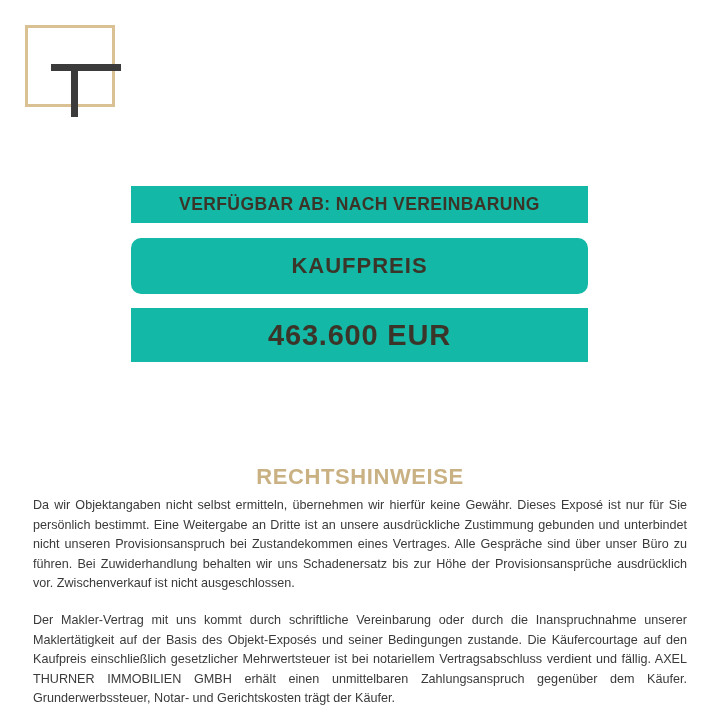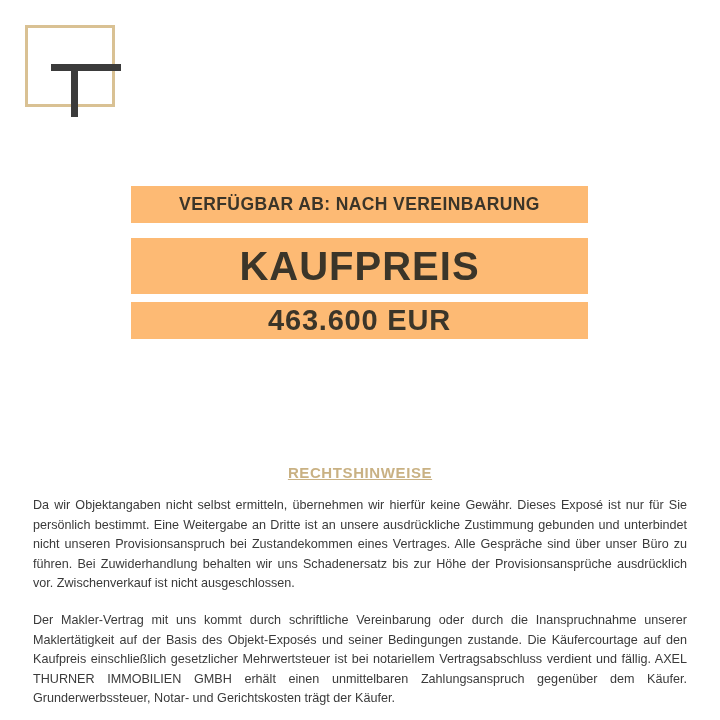--- a/index.html
+++ b/index.html
@@ -52,64 +52,64 @@
   }
 
   
   .bars {
     position: absolute;
     left: 131px;
     top: 186px;
     width: 457px;
   }
   .bar {
-    background: #fdba74;
+    background: #14b8a6;
     color: #3b3529;
     text-align: center;
     font-weight: bold;
     box-sizing: border-box;
     display: flex;
     align-items: center;
     justify-content: center;
     letter-spacing: 0.4px;
   }
   .bar-availability {
     height: 37px;
     font-size: 17.5px;
     margin-bottom: 15px;
   }
   .bar-price-label {
     height: 56px;
-    font-size: 40px;
+    font-size: 22px;
     letter-spacing: 1px;
-    margin-bottom: 8px;
+    margin-bottom: 14px;
+    border-radius: 10px;
   }
   .bar-price-value {
-    height: 37px;
+    height: 54px;
     font-size: 29px;
     letter-spacing: 0.8px;
     margin-bottom: 14px;
   }
   .bar-commission {
     height: 34px;
     font-size: 16px;
   }
 
   
   .legal-heading {
     position: absolute;
     left: 0;
     top: 464px;
     width: 720px;
     text-align: center;
-    font-size: 15px;
+    font-size: 22px;
     font-weight: bold;
     color: #c9b183;
     letter-spacing: 0.6px;
-    text-decoration: underline;
   }
   .legal-body {
     position: absolute;
     left: 33px;
     top: 496px;
     width: 654px;
   }
   .legal-paragraph {
     margin: 0 0 17px 0;
     font-size: 12.6px;

